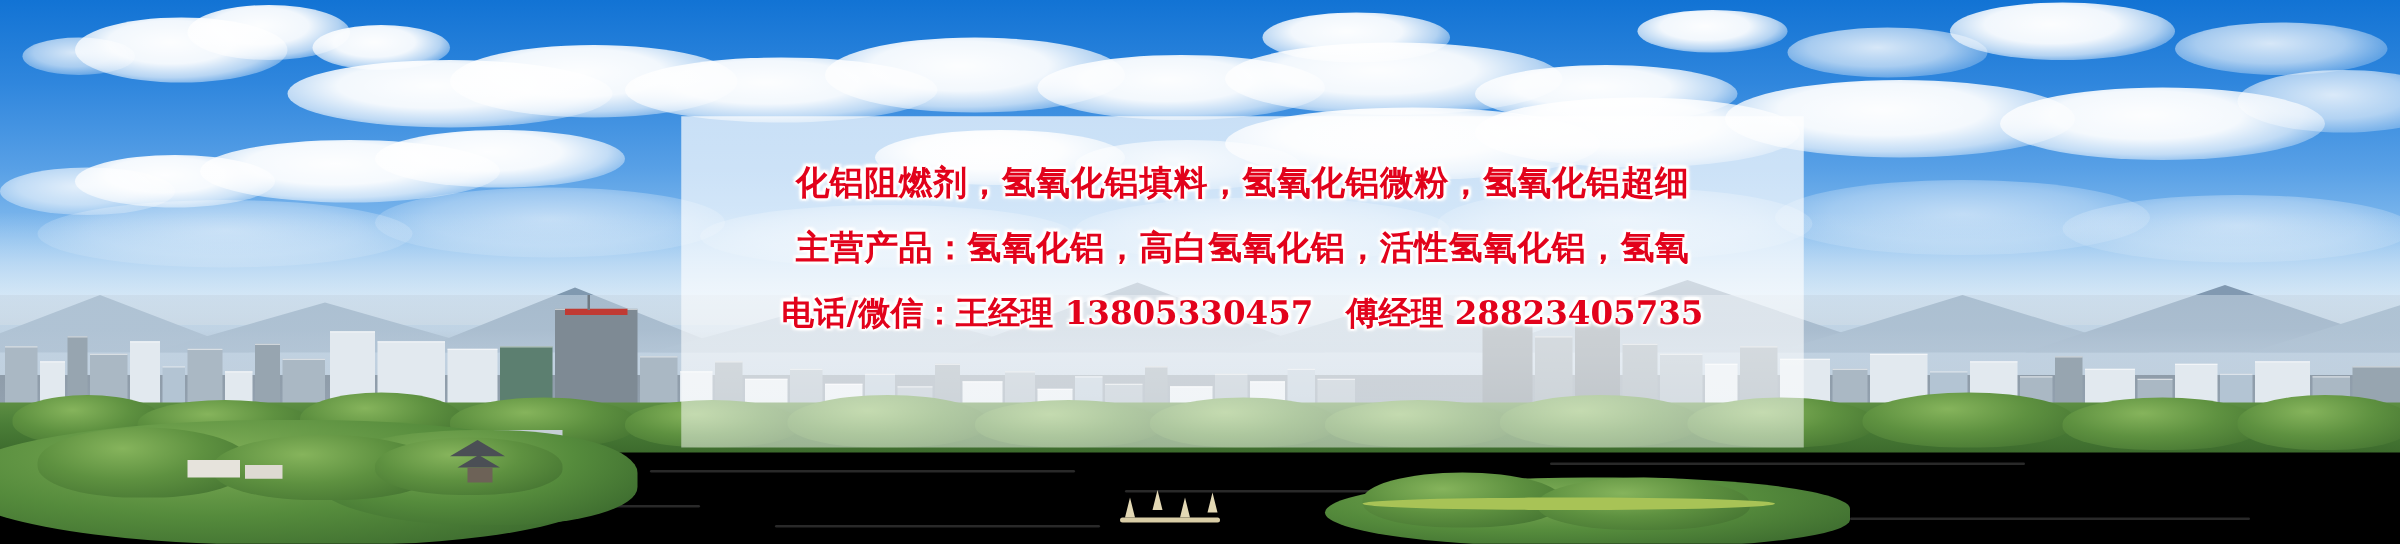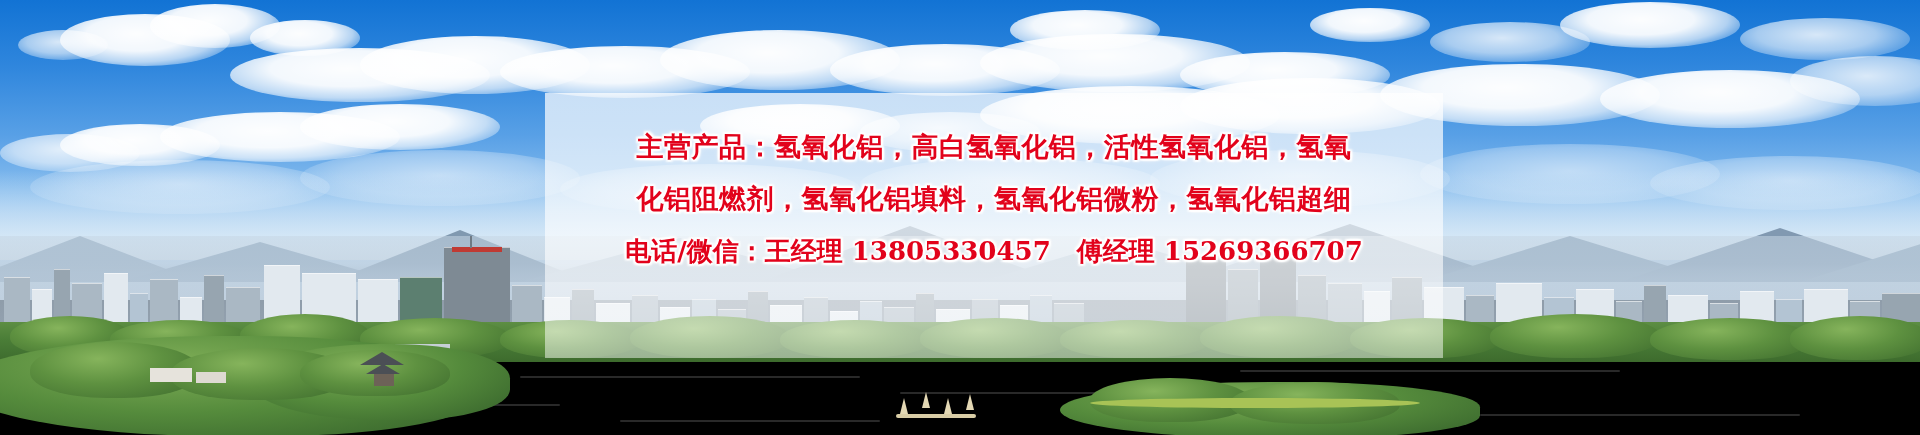--- a/index.html
+++ b/index.html
@@ -430,18 +430,18 @@
 
   <div class="sail" style="left:900px; top:398px;"></div>
   <div class="sail" style="left:922px; top:392px;"></div>
   <div class="sail" style="left:944px; top:398px;"></div>
   <div class="sail" style="left:966px; top:394px;"></div>
   <div class="boat" style="left:896px; top:414px; width:80px; height:4px; border-radius:2px;"></div>
 
   <div class="overlay"></div>
 
   <div class="textwrap">
+    <div class="tline">化铝阻燃剂，氢氧化铝填料，氢氧化铝微粉，氢氧化铝超细</div>
     <div class="tline">主营产品：氢氧化铝，高白氢氧化铝，活性氢氧化铝，氢氧</div>
-    <div class="tline">化铝阻燃剂，氢氧化铝填料，氢氧化铝微粉，氢氧化铝超细</div>
-    <div class="tline contact">电话/微信：王经理 13805330457　傅经理 15269366707</div>
+    <div class="tline contact">电话/微信：王经理 13805330457　傅经理 28823405735</div>
   </div>
 
 </div>
 
 </body></html>

